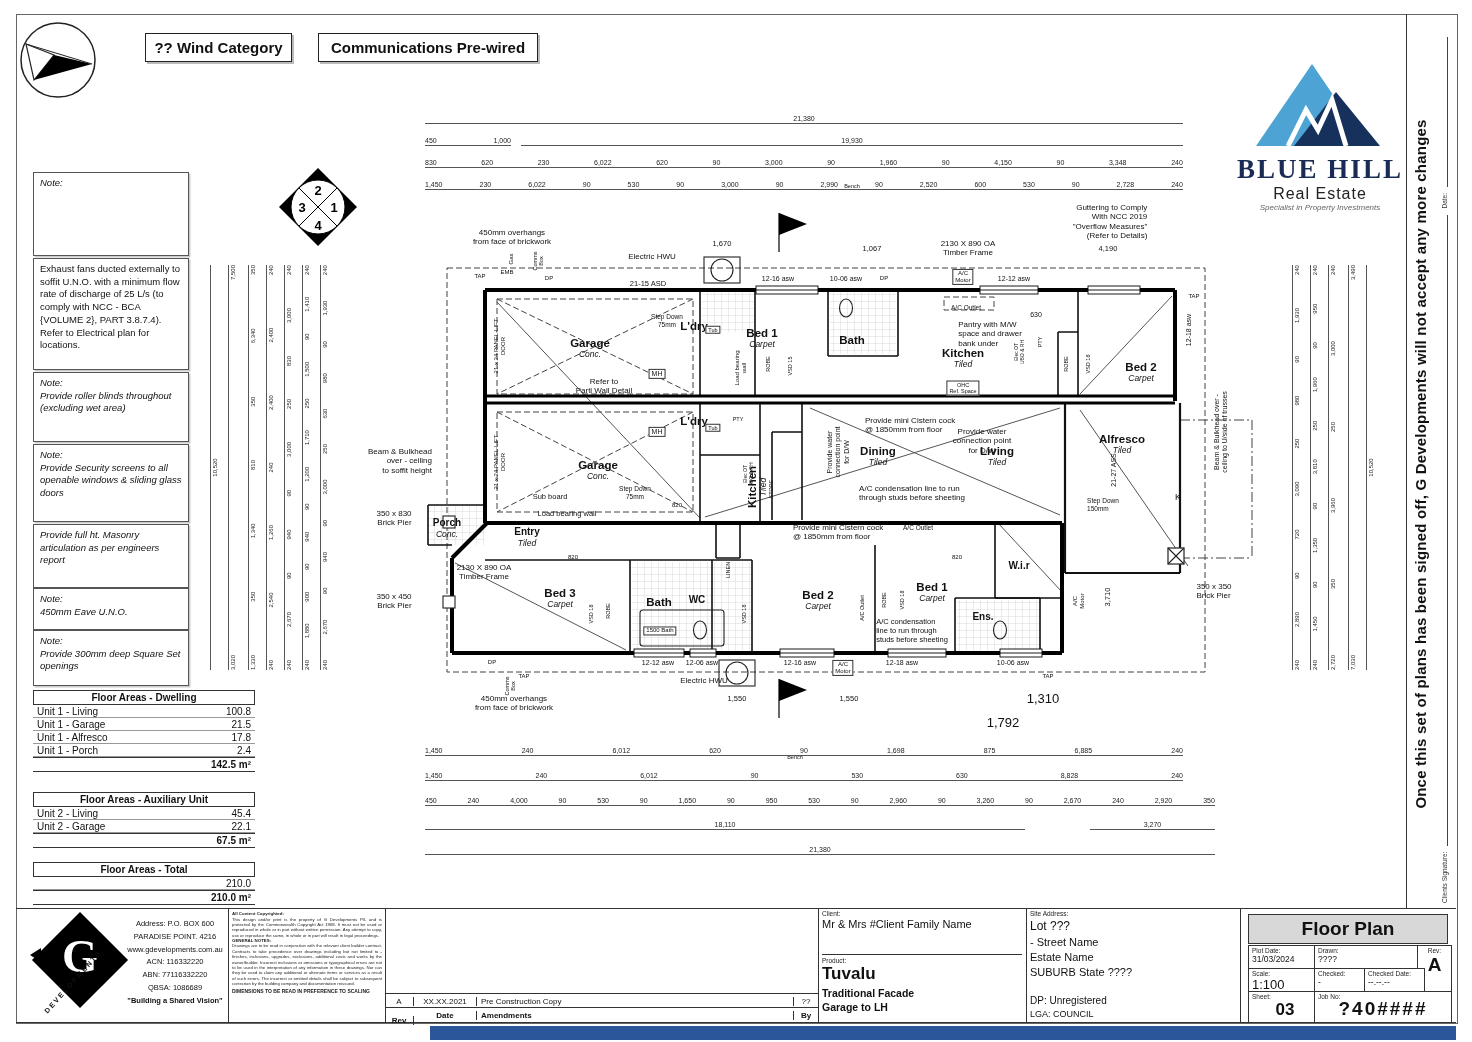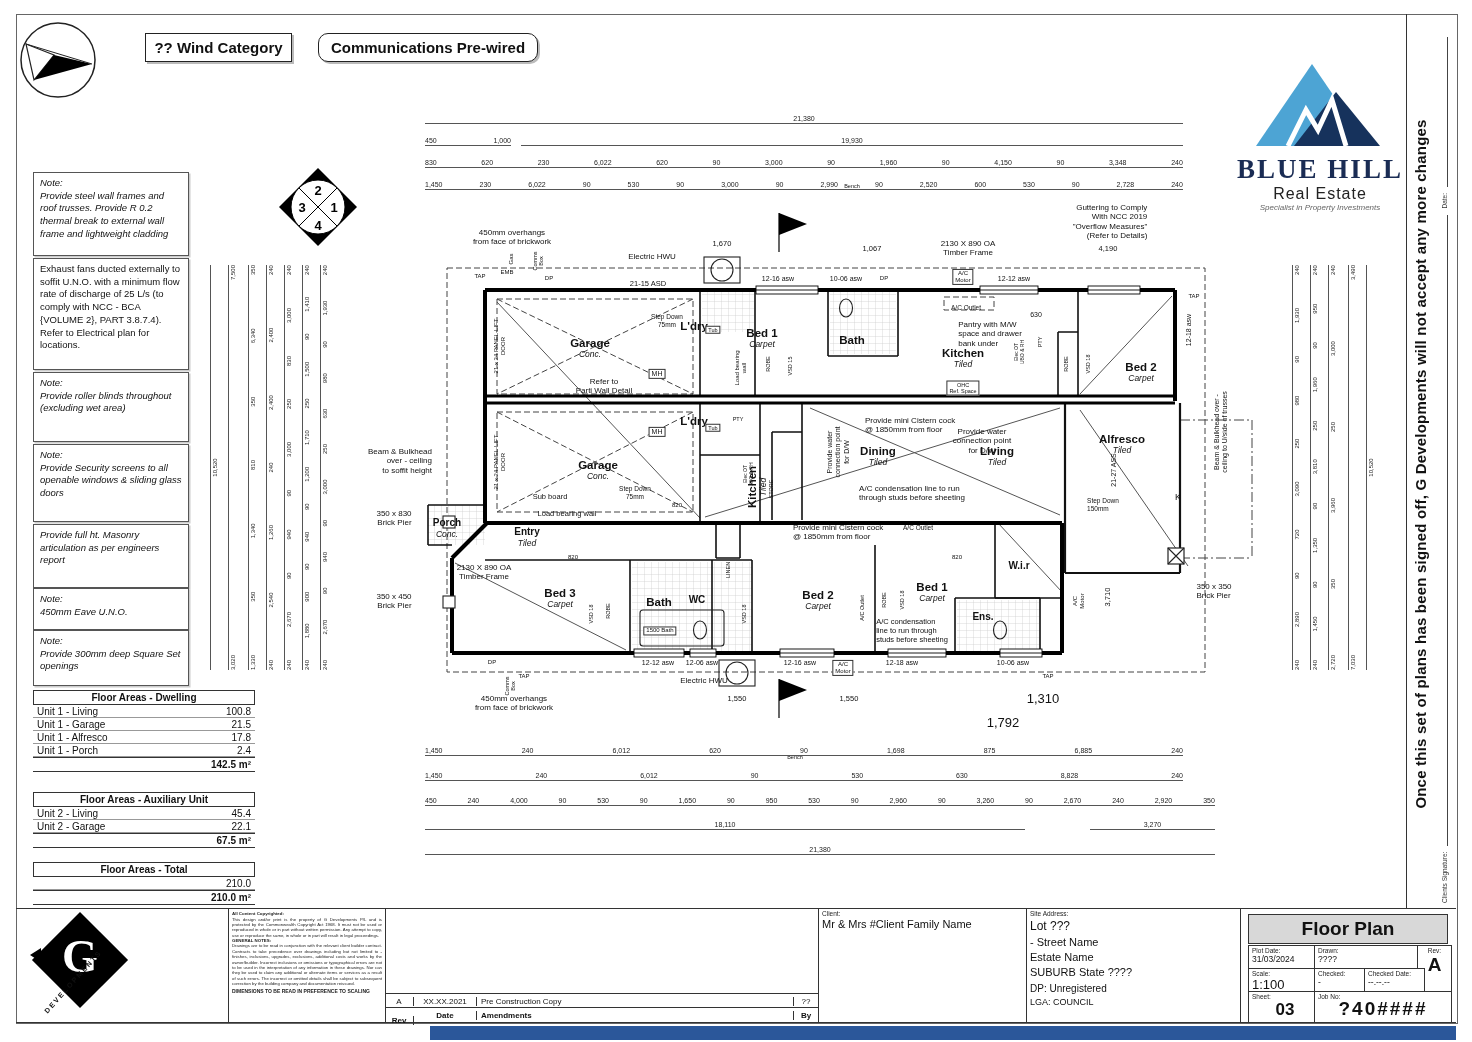--- a/index.html
+++ b/index.html
@@ -60,21 +60,21 @@
 <svg class="abs" style="left:18px;top:20px;" width="80" height="80" viewBox="0 0 80 80">
   <circle cx="40" cy="40" r="37" fill="#fff" stroke="#222" stroke-width="1.5"></circle>
   <polygon points="8,24 36,35 16,60" fill="#fff" stroke="#222" stroke-width="1.2"></polygon>
   <polygon points="16,60 74,44 36,35" fill="#000"></polygon>
   <line x1="8" y1="24" x2="74" y2="44" stroke="#222" stroke-width="1"></line>
 </svg>
 
 <div class="abs hdr-box" style="left:145px;top:33px;width:145px;height:27px;">
     <span>?? Wind Category</span>
   </div>
-<div class="abs hdr-box" style="left:318px;top:33px;width:218px;height:27px;border-radius:10px;">
+<div class="abs hdr-box" style="left:318px;top:33px;width:218px;height:27px;">
     <span>Communications Pre-wired</span>
   </div>
 
 <svg class="abs" style="left:277px;top:166px;" width="82" height="82" viewBox="0 0 82 82">
   <polygon points="41,2 80,41 41,80 2,41" fill="#000"></polygon>
   <circle cx="41" cy="41" r="27" fill="#fff" stroke="#000" stroke-width="1"></circle>
   <line x1="22" y1="22" x2="60" y2="60" stroke="#000" stroke-width="1"></line>
   <line x1="60" y1="22" x2="22" y2="60" stroke="#000" stroke-width="1"></line>
   <text x="41" y="29" font-size="13" font-weight="bold" text-anchor="middle">2</text>
   <text x="25" y="46" font-size="13" font-weight="bold" text-anchor="middle">3</text>
@@ -88,21 +88,20 @@
     <polygon points="108,34 66,88 152,88" fill="#16325c"></polygon>
     <path d="M60,88 L78,52 L90,72 L104,42 L118,88" fill="none" stroke="#fff" stroke-width="5"></path>
   </svg>
   <div class="brand-name" style="color:#1a2c54;">BLUE HILL</div>
   <div class="brand-sub">Real Estate</div>
   <div class="brand-tag">Specialist in Property Investments</div>
 </div>
 
 <div class="abs note" style="top:172px;height:74px;">
   <div class="nt">Note:</div>
-  <div class="nb">Provide steel wall frames and roof trusses. Provide R 0.2 thermal break to external wall frame and lightweight cladding</div>
 </div>
 <div class="abs note roman" style="top:258px;height:102px;">
   <div class="nb">Exhaust fans ducted externally to soffit U.N.O. with a minimum flow rate of discharge of 25 L/s (to comply with NCC - BCA {VOLUME 2}, PART 3.8.7.4). Refer to Electrical plan for locations.</div>
 </div>
 <div class="abs note" style="top:372px;height:60px;">
   <div class="nt">Note:</div>
   <div class="nb">Provide roller blinds throughout (excluding wet area)</div>
 </div>
 <div class="abs note" style="top:444px;height:68px;">
   <div class="nt">Note:</div>
@@ -701,20 +700,29 @@
 <div class="abs vline" style="left:1026px;top:908px;height:114px;"></div>
 <div class="abs vline" style="left:1240px;top:908px;height:114px;"></div>
 
 <div class="abs" style="left:20px;top:912px;width:206px;height:108px;">
   <div class="abs" style="left:14px;top:8px;width:92px;height:92px;">
     <div class="abs" style="left:12px;top:6px;width:68px;height:68px;background:#000;transform:rotate(45deg);"></div>
     <div class="abs" style="left:12px;top:10px;width:68px;height:68px;color:#fff;font-family:'Liberation Serif',serif;font-weight:bold;font-size:46px;text-align:center;">G</div>
     <div class="abs" style="left:-16px;top:58px;width:110px;transform:rotate(-48deg);font-size:7px;font-weight:bold;letter-spacing:2px;text-align:center;">DEVELOPMENTS</div>
     <div class="abs" style="left:-4px;top:28px;width:0;height:0;border-top:7px solid transparent;border-bottom:7px solid transparent;border-right:11px solid #000;"></div>
   </div>
+  <div class="abs gdev-txt" style="left:104px;top:6px;width:102px;">
+    <div>Address: P.O. BOX 600</div>
+    <div>PARADISE POINT. 4216</div>
+    <div>www.gdevelopments.com.au</div>
+    <div>ACN: 116332220</div>
+    <div>ABN: 77116332220</div>
+    <div>QBSA: 1086689</div>
+    <div style="font-weight:bold;">"Building a Shared Vision"</div>
+  </div>
 </div>
 
 <div class="abs copy-block" style="left:232px;top:911px;width:150px;height:108px;">
   <b>All Content Copyrighted:</b>
   <div>This design and/or print is the property of G Developments P/L and is protected by the Commonwealth Copyright Act 1968. It must not be used or reproduced in whole or in part without written permission. Any attempt to copy, use or reproduce the same, in whole or in part will result in legal proceedings.</div>
   <b>GENERAL NOTES:</b>
   <div>Drawings are to be read in conjunction with the relevant client builder contract. Contracts to take precedence over drawings including but not limited to - finishes, inclusions, upgrades, exclusions, additional costs and works by the owner/builder. Incorrect inclusions or omissions or typographical errors are not to be used in the interpretation of any information in these drawings. Nor can they be used to claim any additional or alternate items or services as a result of such errors. The incorrect or omitted details shall be subject to subsequent correction by the building company and documentation reissued.</div>
   <div style="font-size:5px;font-weight:bold;margin-top:2px;">DIMENSIONS TO BE READ IN PREFERENCE TO SCALING</div>
 </div>
 
@@ -729,29 +737,35 @@
     <span style="width:28px;text-align:center;border-right:1px solid #333;margin-top:10px;">Rev</span>
     <span style="width:62px;text-align:center;border-right:1px solid #333;">Date</span>
     <span style="flex:1;padding-left:4px;">Amendments</span>
     <span style="width:24px;text-align:center;border-left:1px solid #333;">By</span>
   </div>
 </div>
 
 <div class="abs" style="left:822px;top:910px;width:200px;">
   <div class="tb-label">Client:</div>
   <div style="font-size:11px;margin-top:1px;">Mr &amp; Mrs #Client Family Name</div>
+  <div style="border-top:1px solid #333;margin-top:24px;padding-top:2px;">
+    <div class="tb-label">Product:</div>
+    <div style="font-size:17px;font-weight:bold;">Tuvalu</div>
+    <div style="font-size:10.5px;font-weight:bold;margin-top:3px;">Traditional Facade</div>
+    <div style="font-size:10.5px;font-weight:bold;margin-top:2px;">Garage to LH</div>
+  </div>
 </div>
 
 <div class="abs" style="left:1030px;top:910px;width:206px;">
   <div class="tb-label">Site Address:</div>
   <div style="font-size:12px;margin-top:2px;">Lot ???</div>
   <div style="font-size:11px;margin-top:3px;">- Street Name</div>
   <div style="font-size:11px;margin-top:3px;">Estate Name</div>
   <div style="font-size:11px;margin-top:3px;">SUBURB State   ????</div>
-  <div style="font-size:10px;margin-top:5px;">DP: Unregistered</div>
+  <div style="font-size:10px;margin-top:17px;">DP: Unregistered</div>
   <div style="font-size:9px;margin-top:3px;">LGA: COUNCIL</div>
 </div>
 
 <div>
   <div class="abs cell" style="left:1248px;top:914px;width:192px;height:26px;background:#d8d8d8;border:1.5px solid #333;display:flex;align-items:center;justify-content:center;font-size:19px;font-weight:bold;">Floor Plan</div>
   <div class="abs cell" style="left:1248px;top:945px;width:66px;height:21px;">
     <div class="tb-label">Plot Date:</div>
     <div style="font-size:8.5px;">31/03/2024</div>
   </div>
   <div class="abs cell" style="left:1314px;top:945px;width:103px;height:21px;">

